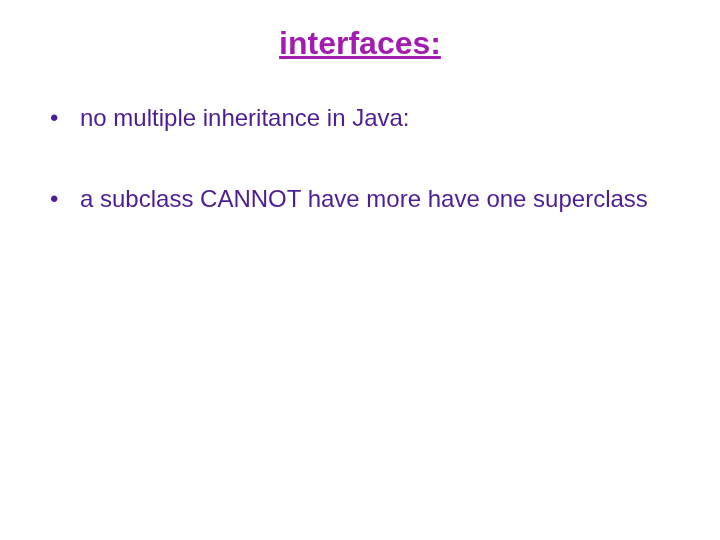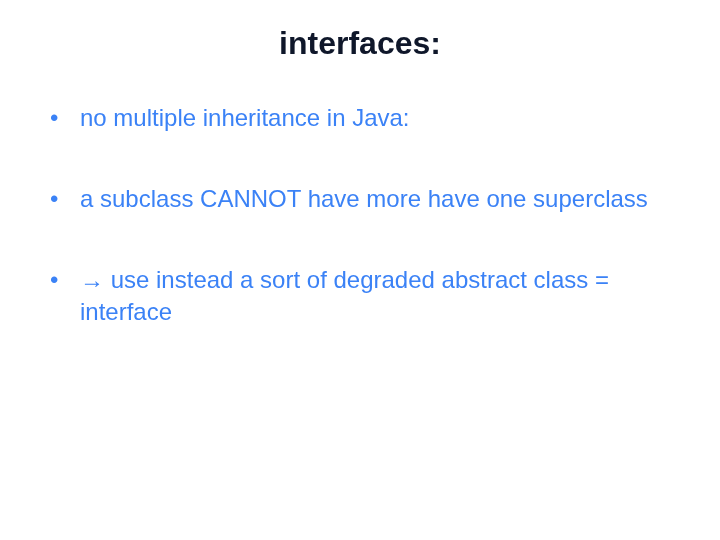--- a/index.html
+++ b/index.html
@@ -9,30 +9,31 @@
     }
     body {
       width: 720px;
       height: 540px;
       background: #ffffff;
       font-family: Arial, Helvetica, sans-serif;
       padding: 25px 40px;
     }
     .title {
       text-align: center;
-      color: #0f172a;
+      color: #a21caf;
       font-size: 32px;
+      text-decoration: underline;
       margin-bottom: 40px;
     }
     .bullet-list {
       list-style: none;
       padding-left: 10px;
     }
     .bullet-item {
-      color: #3b82f6;
+      color: #4c1d95;
       font-size: 24px;
       margin-bottom: 50px;
       padding-left: 30px;
       position: relative;
       line-height: 1.3;
     }
     .bullet-item::before {
       content: "•";
       position: absolute;
       left: 0;
@@ -44,16 +45,13 @@
     }
   </style>
 </head>
 <body>
 
 <h1 class="title">interfaces:</h1>
 
 <ul class="bullet-list">
   <li class="bullet-item">no multiple inheritance in Java:</li>
   <li class="bullet-item">a subclass CANNOT have more have one superclass</li>
-  <li class="bullet-item">
-    <span class="arrow"></span><span>→ use instead a sort of degraded abstract class = interface</span>
-  </li>
 </ul>
 
 </body></html>

